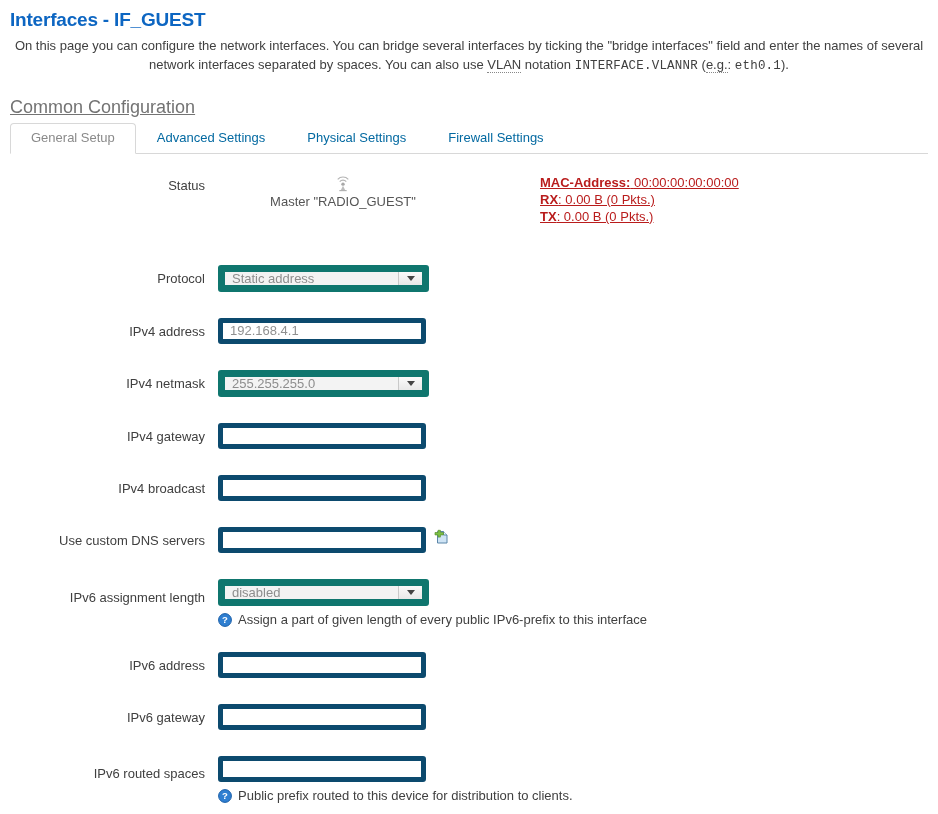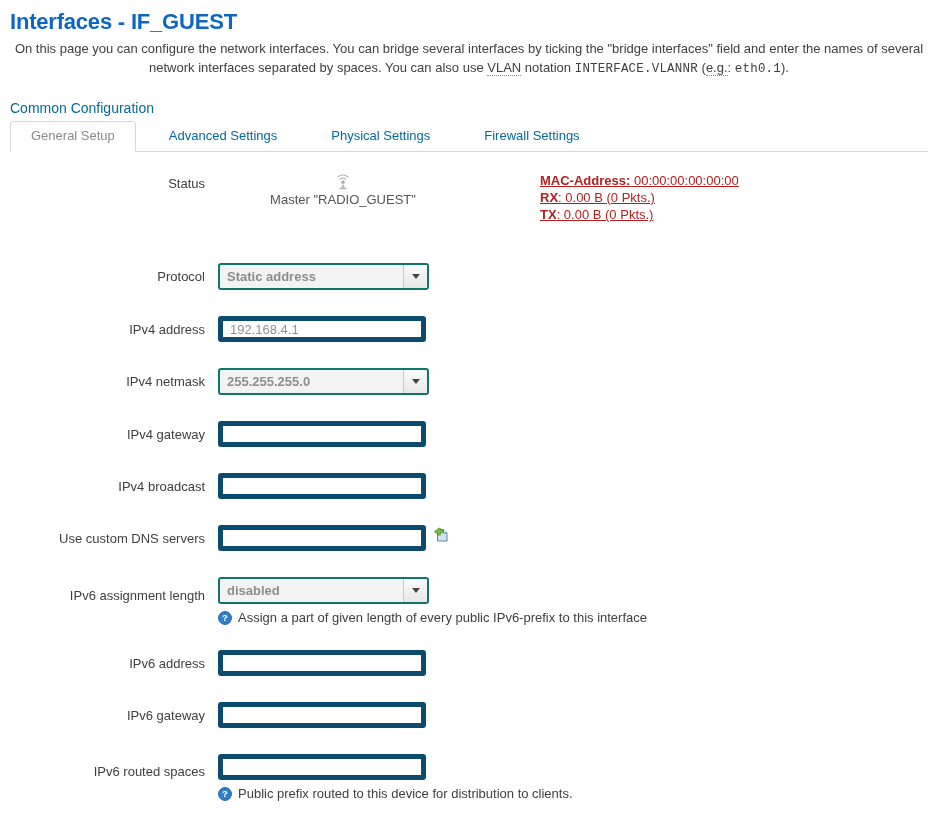--- a/index.html
+++ b/index.html
@@ -14,21 +14,21 @@
     font-size: 13px;
     color: #404040;
     overflow: hidden;
   }
   .page {
     padding: 8px 10px 0 10px;
     box-sizing: border-box;
     width: 938px;
   }
   h2.page-title {
-    font-size: 22px;
+    font-size: 19px;
     font-weight: bold;
     color: #0d66c2;
     margin: 2px 0 6px 0;
     letter-spacing: -0.2px;
     line-height: 1.1;
   }
   p.page-desc {
     font-size: 13px;
     color: #404040;
     margin: 0 0 8px 0;
@@ -40,37 +40,37 @@
     text-decoration: none;
     border-bottom: 1px dotted #888;
     cursor: help;
   }
   code.mono {
     font-family: "Liberation Mono", monospace;
     font-size: 12.5px;
     letter-spacing: 0.2px;
   }
   h3.section-title {
-    font-size: 14px;
+    font-size: 18px;
     font-weight: normal;
-    color: #0369a1;
+    color: #737373;
     margin: 22px 0 6px 0;
+    text-decoration: underline;
   }
 
   
   .tabs {
     position: relative;
     border-bottom: 1px solid #d8d8d8;
     height: 29px;
     margin: 0 0 0 0;
     padding: 0;
     list-style: none;
     display: flex;
     align-items: flex-end;
-    gap: 12px;
   }
   .tab {
     font-size: 13px;
     padding: 6px 20px 7px 20px;
     color: #0369a1;
     cursor: pointer;
     line-height: 16px;
     position: relative;
     background: transparent;
     border: 1px solid transparent;
@@ -166,26 +166,25 @@
     padding: 0 7px;
     outline: none;
   }
   .tb::placeholder { color: #aaaaaa; }
 
   .sel-wrap {
     position: relative;
     width: 211px;
     height: 27px;
     box-sizing: border-box;
-    border: 2px solid #0f766e;
+    border: 7px solid #0f766e;
     border-radius: 3px;
     background: #f3f3f3;
     display: flex;
     align-items: center;
-    font-weight: bold;
   }
   .sel-text {
     padding-left: 7px;
     font-size: 13px;
     color: #8d8d8d;
     line-height: 25px;
     flex: 1;
     overflow: hidden;
     white-space: nowrap;
   }

